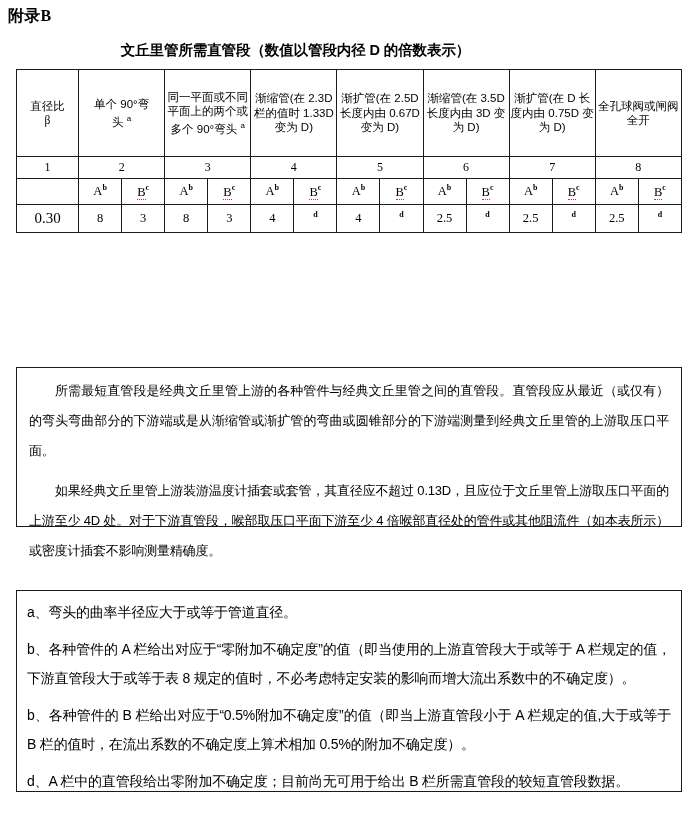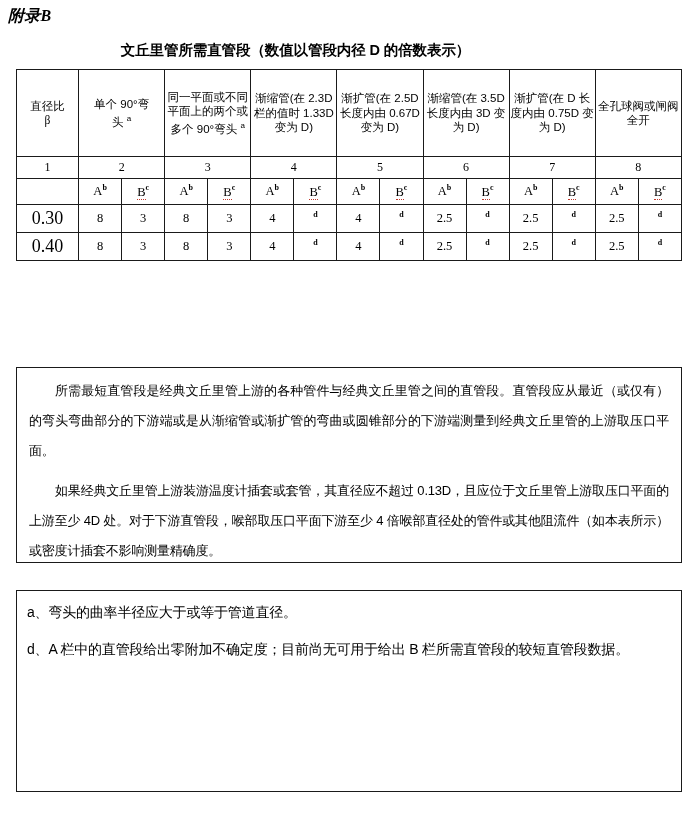--- a/index.html
+++ b/index.html
@@ -28,21 +28,20 @@
   
   .appendix-heading {
     position: absolute;
     left: 8px;
     top: 6px;
     font-family: "Liberation Serif", "DejaVu Serif", serif;
     font-weight: bold;
     font-size: 16px;
     letter-spacing: 0.3px;
     line-height: 20px;
-    font-style: italic;
   }
 
   
   .table-title {
     position: absolute;
     left: 0;
     top: 40px;
     width: 591px;
     text-align: center;
     font-family: "Liberation Sans", "DejaVu Sans", sans-serif;
@@ -109,40 +108,40 @@
     border-bottom: 1px dotted #c0392b;
     padding-bottom: 0px;
   }
 
   .data-row td {
     height: 27px;
     font-size: 12.5px;
     font-family: "Liberation Serif", "DejaVu Serif", serif;
   }
   .data-row td.beta-col {
-    font-size: 18px;
+    font-size: 15px;
   }
   .marker-d {
     font-size: 8px;
     vertical-align: super;
     font-weight: bold;
   }
 
   .sup-a {
     font-size: 8px;
     vertical-align: super;
   }
 
   
   .notes-box {
     position: absolute;
     left: 16px;
     top: 367px;
     width: 666px;
-    height: 196px;
+    height: 160px;
     border: 1px solid #1a1a1a;
     box-sizing: border-box;
     padding: 8px 12px 6px 12px;
     font-family: "Liberation Sans", "DejaVu Sans", sans-serif;
   }
   .notes-box p {
     margin: 0 0 10px 0;
     font-size: 13px;
     line-height: 30px;
     text-indent: 2em;
@@ -249,44 +248,29 @@
             <td><span class="marker-d">d</span></td>
             <td>4</td>
             <td><span class="marker-d">d</span></td>
             <td>2.5</td>
             <td><span class="marker-d">d</span></td>
             <td>2.5</td>
             <td><span class="marker-d">d</span></td>
             <td>2.5</td>
             <td><span class="marker-d">d</span></td>
           </tr>
-          <tr class="data-row">
-            <td class="beta-col">0.40</td>
-            <td>8</td>
-            <td>3</td>
-            <td>8</td>
-            <td>3</td>
-            <td>4</td>
-            <td><span class="marker-d">d</span></td>
-            <td>4</td>
-            <td><span class="marker-d">d</span></td>
-            <td>2.5</td>
-            <td><span class="marker-d">d</span></td>
-            <td>2.5</td>
-            <td><span class="marker-d">d</span></td>
-            <td>2.5</td>
-            <td><span class="marker-d">d</span></td>
-          </tr>
         </tbody>
     </table>
   </div>
 
   <div class="notes-box">
     <p>所需最短直管段是经典文丘里管上游的各种管件与经典文丘里管之间的直管段。直管段应从最近（或仅有）的弯头弯曲部分的下游端或是从渐缩管或渐扩管的弯曲或圆锥部分的下游端测量到经典文丘里管的上游取压口平面。</p>
     <p>如果经典文丘里管上游装游温度计插套或套管，其直径应不超过 0.13D，且应位于文丘里管上游取压口平面的上游至少 4D 处。对于下游直管段，喉部取压口平面下游至少 4 倍喉部直径处的管件或其他阻流件（如本表所示）或密度计插套不影响测量精确度。</p>
   </div>
 
   <div class="footnotes-box">
     <p>a、弯头的曲率半径应大于或等于管道直径。</p>
+    <p>b、各种管件的 A 栏给出对应于“零附加不确定度”的值（即当使用的上游直管段大于或等于 A 栏规定的值，下游直管段大于或等于表 8 规定的值时，不必考虑特定安装的影响而增大流出系数中的不确定度）。</p>
+    <p>b、各种管件的 B 栏给出对应于“0.5%附加不确定度”的值（即当上游直管段小于 A 栏规定的值,大于或等于 B 栏的值时，在流出系数的不确定度上算术相加 0.5%的附加不确定度）。</p>
     <p>d、A 栏中的直管段给出零附加不确定度；目前尚无可用于给出 B 栏所需直管段的较短直管段数据。</p>
   </div>
 
 </div>
 
 </body></html>

